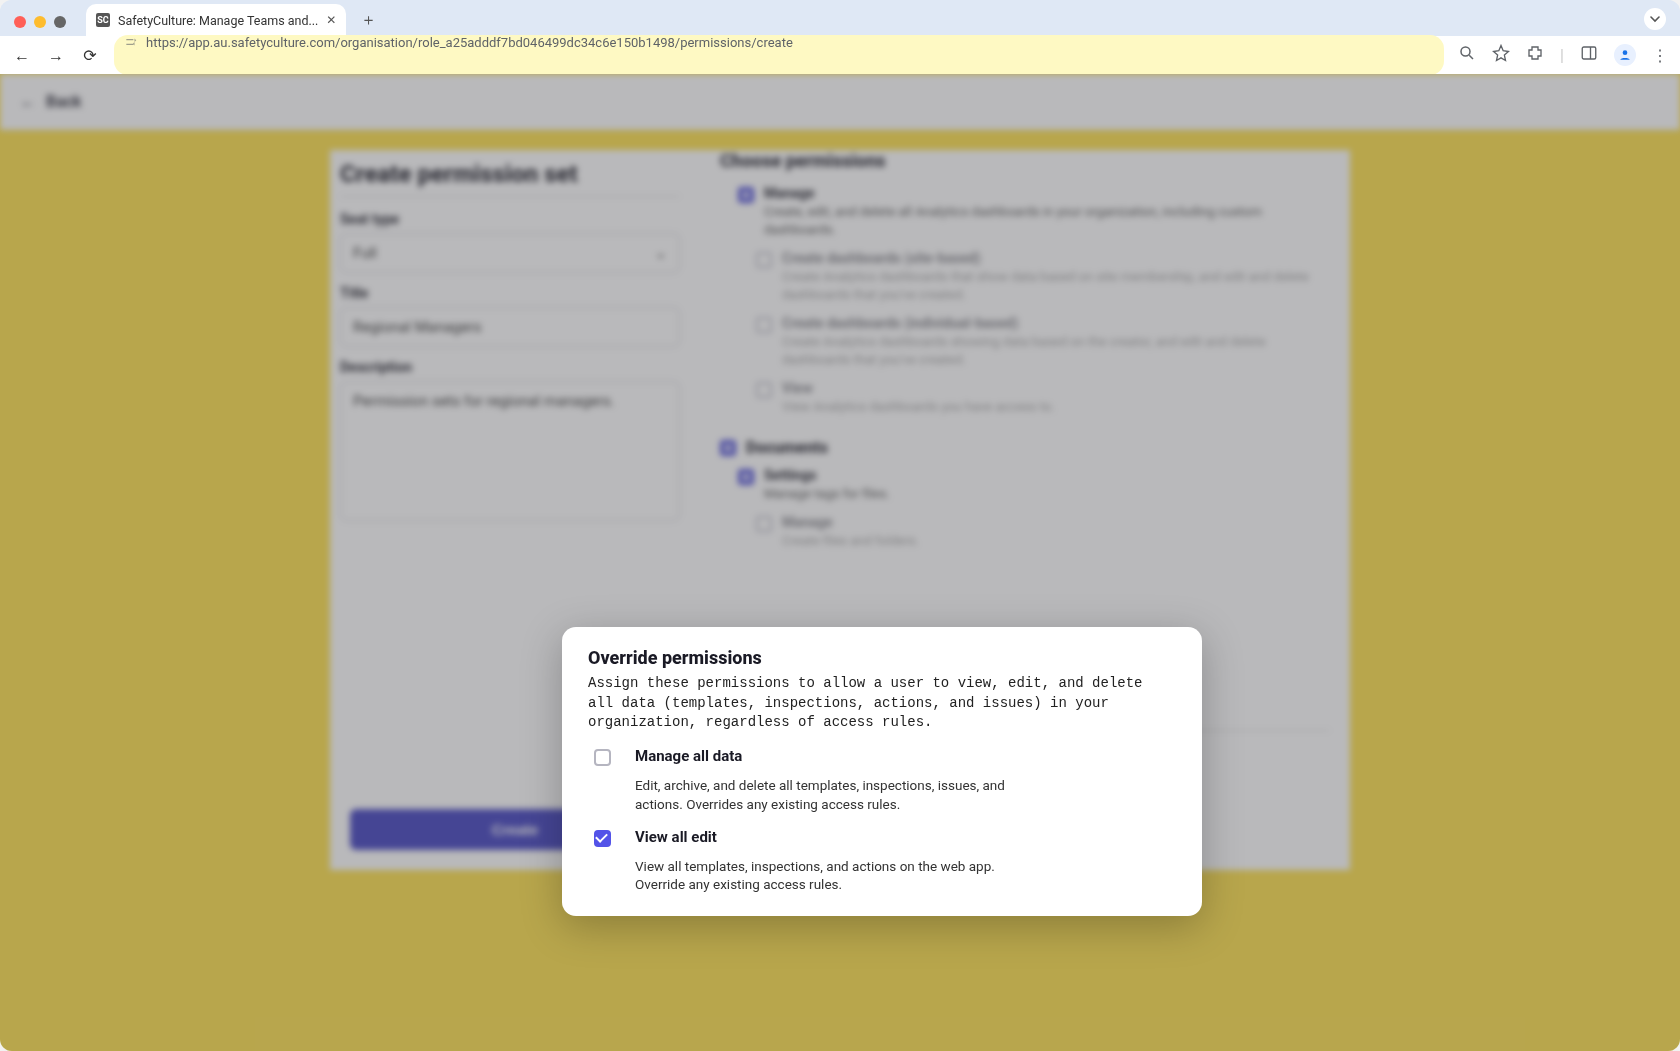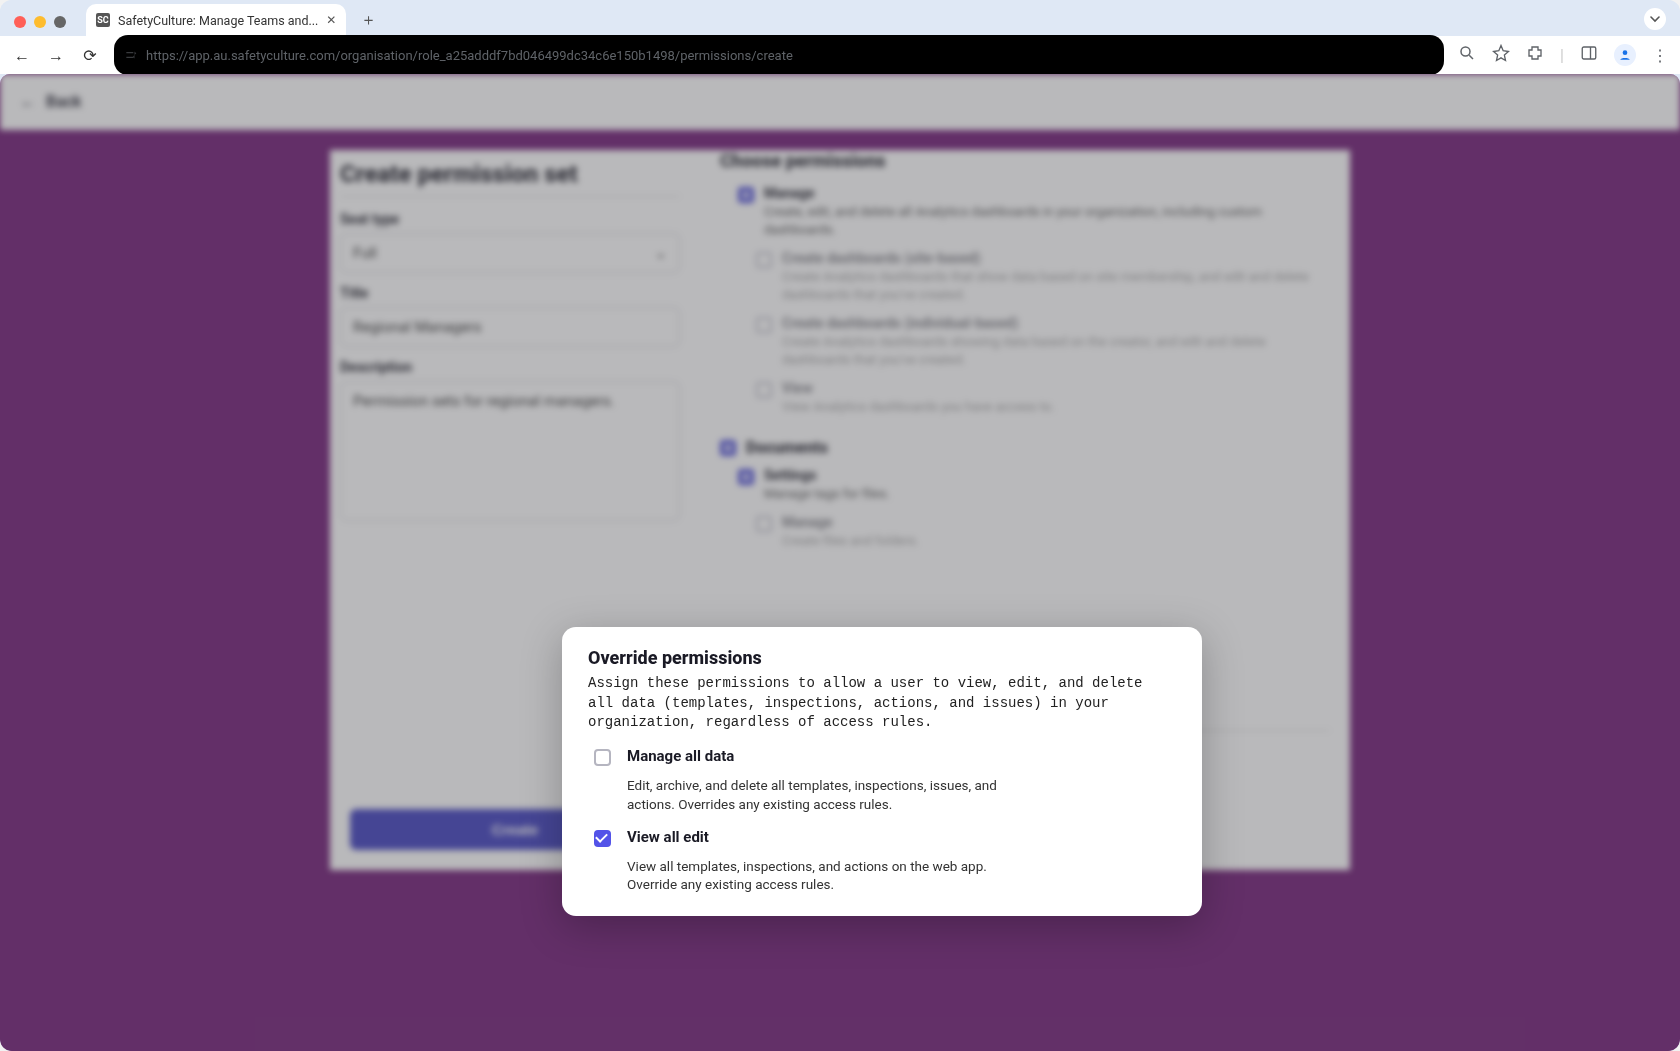--- a/index.html
+++ b/index.html
@@ -14,28 +14,28 @@
   .tl-red { background: #ff5f57; }
   .tl-yellow { background: #febc2e; }
   .tl-green { background: #666; }
   .tab { background: #fff; border-top-left-radius: 10px; border-top-right-radius: 10px; height: 32px; display: flex; align-items: center; padding: 7px 10px; gap: 8px; min-width: 200px; font-size: 12.5px; color: #333; }
   .tab .favicon { width: 14px; height: 14px; background: #555; color:#fff; display:flex; align-items:center; justify-content:center; font-size:9px; font-weight:700; border-radius:2px;}
   .tab .close { color:#555; font-size: 12px; margin-left: auto;}
   .new-tab { width: 28px; height: 28px; display:flex; align-items:center; justify-content:center; color:#555; font-size:16px; border-radius:6px; margin-bottom:2px;}
   .chrome-dropdown { margin-left:auto; width:22px; height:22px; border-radius:50%; background:#fff; display:flex; align-items:center; justify-content:center; margin-bottom:6px; margin-right:4px; color:#555;}
   .addrbar { height: 38px; background: #fff; display:flex; align-items:center; padding: 0 12px; gap: 14px; }
   .addrbar .navbtn { color:#333; width:20px; text-align:center; font-size:16px;}
-  .omnibox { flex:1; height:40px; background:#000000; border-radius:14px; display:flex; align-items:center; padding:0 10px; gap:8px; font-size:13px; color:#5f6368;}
+  .omnibox { flex:1; height:40px; background:#fef9c3; border-radius:14px; display:flex; align-items:flex-start; padding:0 10px; gap:8px; font-size:13px; color:#5f6368;}
   .omnibox .url { color:#5f6368; white-space:nowrap; overflow:hidden; text-overflow:ellipsis; flex:1;}
   .chrome-icons { display:flex; align-items:center; gap:16px; color:#5f6368; font-size:16px;}
   .avatar-ico { width:22px; height:22px; border-radius:50%; background:#e8f0fe; display:flex; align-items:center; justify-content:center;}
   .avatar-ico svg { fill:#1a73e8;}
 
   
-  .viewport { flex:1; position:relative; background:#701a75; overflow:hidden;border-radius:10px;}
+  .viewport { flex:1; position:relative; background:#fde047; overflow:hidden;}
 
   
   .page { position:absolute; inset:0; filter: blur(3px); pointer-events:none;}
   .overlay-dim { position:absolute; inset:0; background:rgba(80,80,85,0.40);}
 
   .topbar { height:56px; display:flex; align-items:center; padding:0 20px; border-bottom:1px solid #eee; background:#fff;}
   .backlink { display:flex; align-items:center; gap:10px; font-size:16px; font-weight:600; color:#1d1d2b;}
   .content { display:flex; justify-content:center; padding-top: 20px;}
   .leftcol { width:370px; background:#fff; padding: 10px 20px 20px 10px;}
   .rightcol { width:650px; background:#fff; padding: 0 20px 20px 20px;}
@@ -58,21 +58,21 @@
   .cb.squarechk::after { content:""; display:block; width:6px; height:6px; background:#fff; margin:3px;}
   .perm-text .title { font-weight:700; font-size:14px; color:#1a1a25;}
   .perm-text .desc { font-size:13px; color:#555; margin-top:2px; line-height:1.35;}
 
   .enable-mob { display:flex; align-items:center; gap:10px; margin-top:180px; padding:14px 0; border-top:1px solid #ddd; font-size:14.5px; color:#222; font-weight:600;}
 
   
   .card { position:absolute; left:562px; top:553px; width:640px; background:#fff; border-radius:14px; box-shadow:0 10px 40px rgba(0,0,0,0.25); padding: 20px 26px 22px 26px;}
   .card h2 { font-size:18px; font-weight:800; color:#1a1a25; margin-bottom:6px;}
   .card .carddesc { font-size:14px; color:#222; line-height:1.4; margin-bottom:14px;font-family:Liberation Mono, monospace;}
-  .card .row { display:flex; gap:16px; margin: 6px 0 14px 6px;}
+  .card .row { display:flex; gap:24px; margin: 6px 0 14px 6px;}
   .card .row:last-child { margin-bottom:0;}
   .card .row .cb2 { width:17px; height:17px; border-radius:4px; flex-shrink:0; margin-top:2px;}
   .cb2.unchecked { border:2px solid #b5b5c0; }
   .cb2.checked { background:#5353e8; position:relative;}
   .cb2.checked::after { content:""; position:absolute; left:4px; top:1px; width:5px; height:9px; border-right:2.5px solid #fff; border-bottom:2.5px solid #fff; transform:rotate(45deg);}
   .card .row .txt .ttl { font-weight:700; font-size:15px; color:#1a1a25;}
   .card .row .txt .dsc { font-size:13.5px; color:#333; line-height:1.4; margin-top:11px; max-width: 370px;}
 
 </style>
 </head>

